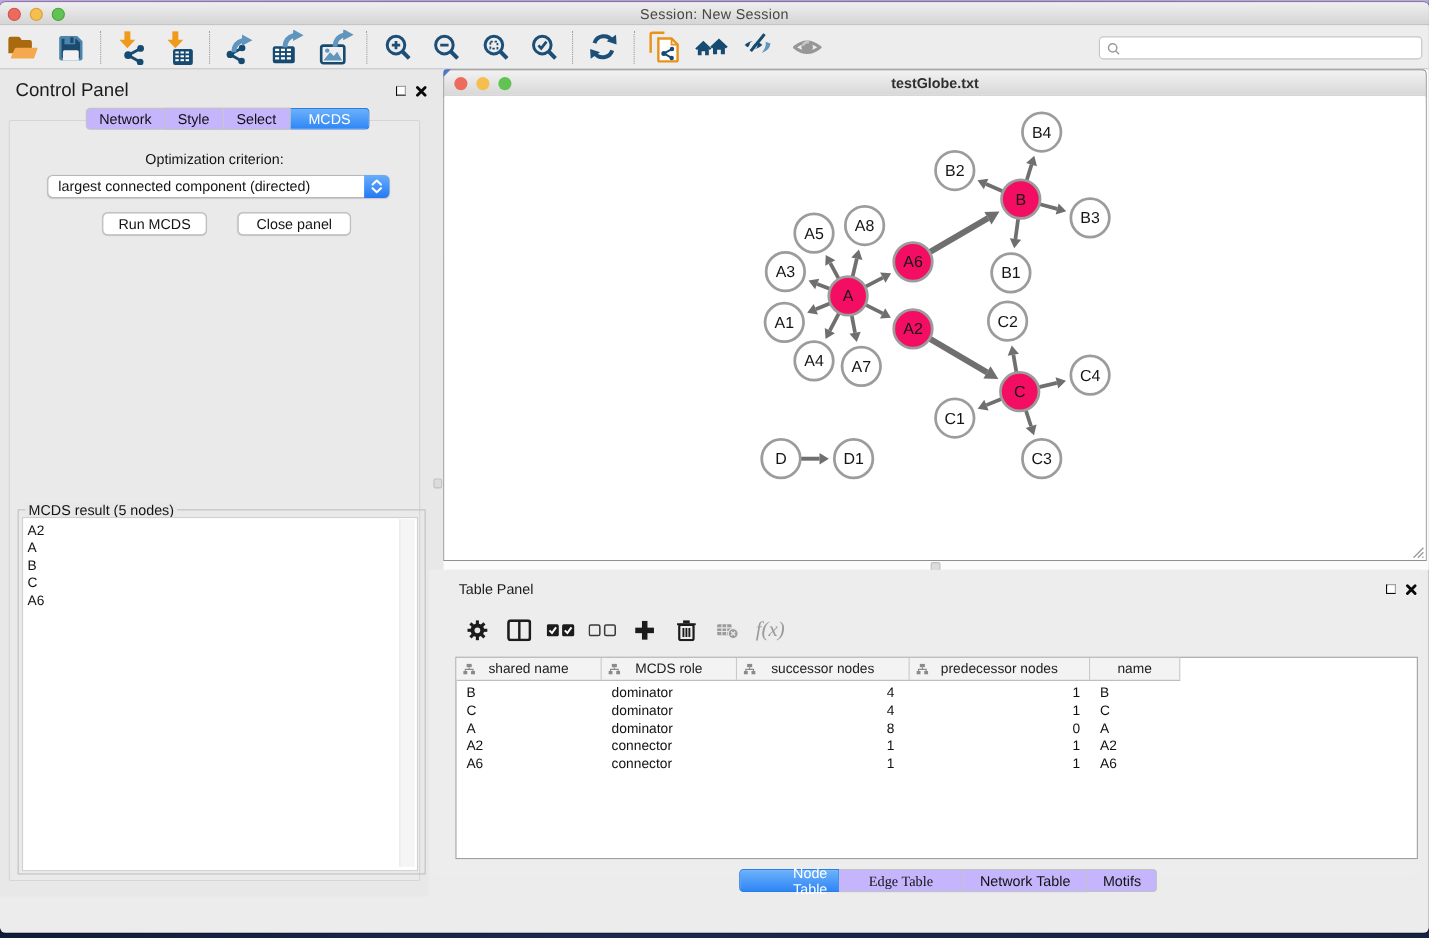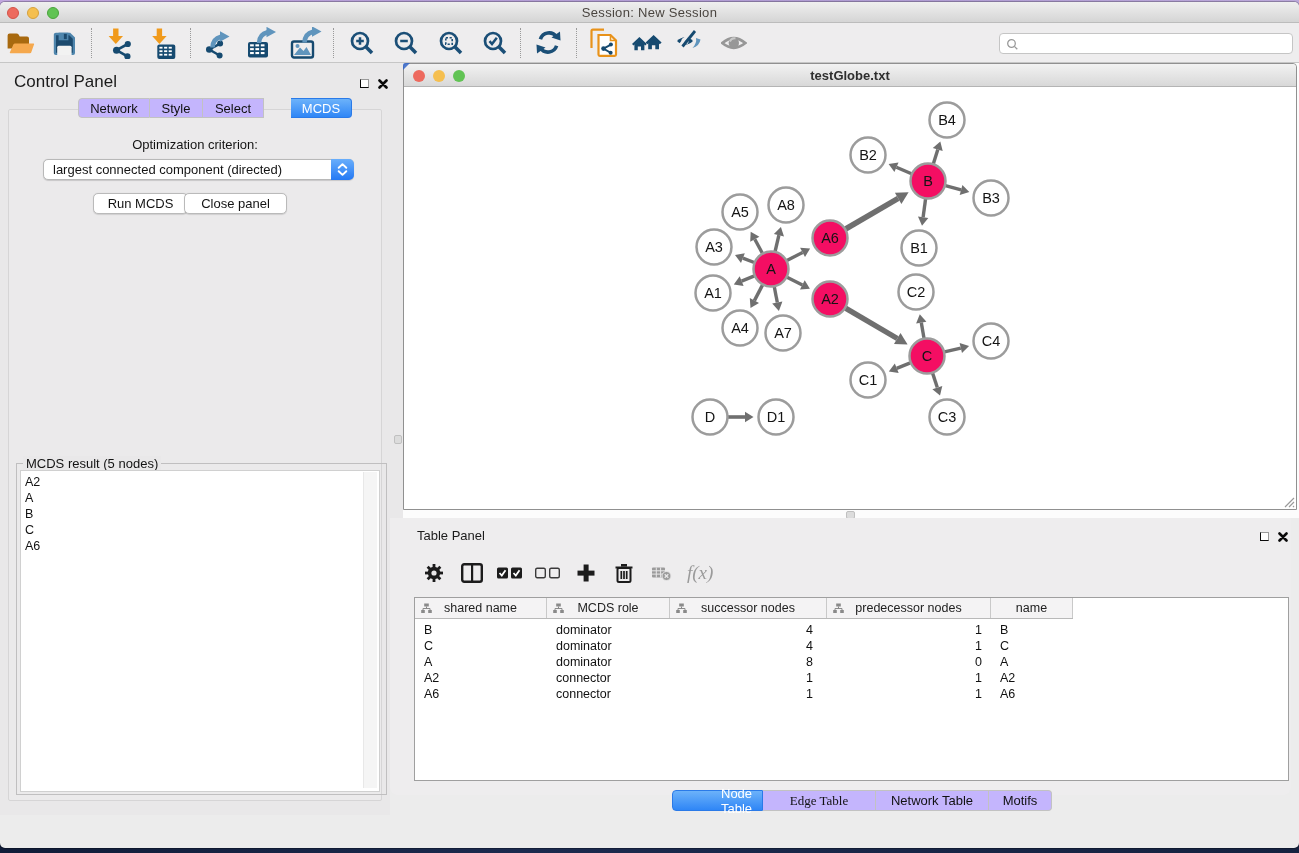--- a/index.html
+++ b/index.html
@@ -30,21 +30,21 @@
 #cpanel { position:absolute; left:0; top:60px; width:390px; height:753px;
   background:#e9e8e9; border-top:1px solid #c6c6c6; }
 #cpanel .phead { position:absolute; left:14px; top:9px; font-size:17px; color:#1b1b1b; }
 .tabs { position:absolute; display:flex; font-size:13px; }
 .tab { background:#c4b5fd; border:1px solid #c2c2c2; border-left:none; color:#111;
   display:flex; align-items:center; justify-content:center; }
 .tab:first-child { border-left:1px solid #c2c2c2; border-radius:4px 0 0 4px; }
 .tab:last-child { border-radius:0 4px 4px 0; }
 .tab.sel { background:linear-gradient(#6cb2fa,#2f86f6); color:#fff; border-color:#2a7ae8; }
 #cp-tabs { left:78px; top:35px; height:20px; }
-#cp-tabs .tab:nth-child(1){width:72px;} #cp-tabs .tab:nth-child(2){width:53px;} #cp-tabs .tab:nth-child(3){width:61px;} #cp-tabs .tab:nth-child(4){width:61px;margin-left:27px;}
+#cp-tabs .tab:nth-child(1){width:72px;} #cp-tabs .tab:nth-child(2){width:53px;} #cp-tabs .tab:nth-child(3){width:61px;} #cp-tabs .tab:nth-child(4){width:72px;}
 #cp-content { position:absolute; left:8px; top:46px; width:374px; height:692px;
   border:1px solid #d6d5d6; background:#ebeaeb; border-radius:2px; }
 #opt-label { position:absolute; left:0; width:100%; top:74px; text-align:center;
   font-size:13px; color:#141414; }
 #dropdown { position:absolute; left:43px; top:96px; width:311px; height:21px;
   background:#fff; border:1px solid #b8b8b8; border-radius:5px;
   font-size:13px; color:#141414; line-height:20px; padding-left:9px;
   box-shadow:0 0.5px 1px rgba(0,0,0,.15); }
 #dd-btn { position:absolute; right:-1px; top:-1px; width:23px; height:21px;
   border-radius:0 5px 5px 0; background:linear-gradient(#69aefb,#2479f4); }
@@ -258,21 +258,21 @@
         <div class="tab sel">MCDS</div>
     </div>
     <div id="opt-label">Optimization criterion:</div>
     <div id="dropdown">largest connected component (directed)
       <div id="dd-btn"><svg width="23" height="21" viewBox="0 0 22 22">
             <path d="M7 9.2 L11 5.4 L15 9.2" fill="none" stroke="#fff" stroke-width="2" stroke-linecap="round" stroke-linejoin="round"></path>
             <path d="M7 12.8 L11 16.6 L15 12.8" fill="none" stroke="#fff" stroke-width="2" stroke-linecap="round" stroke-linejoin="round"></path>
           </svg></div>
     </div>
     <div class="btn" style="left:93px; top:130px; width:95px; height:21px; line-height:20px;">Run MCDS</div>
-    <div class="btn" style="left:184px; top:130px; width:103px; height:21px; line-height:20px;">Close panel</div>
+    <div class="btn" style="left:216px; top:130px; width:103px; height:21px; line-height:20px;">Close panel</div>
     <div id="groupbox">
       <div class="glabel">MCDS result (5 nodes)</div>
       <div id="mcds-list">
         <div class="li">A2</div>
           <div class="li">A</div>
           <div class="li">B</div>
           <div class="li">C</div>
           <div class="li">A6</div>
         <div id="mcds-scroll"></div>
       </div>

